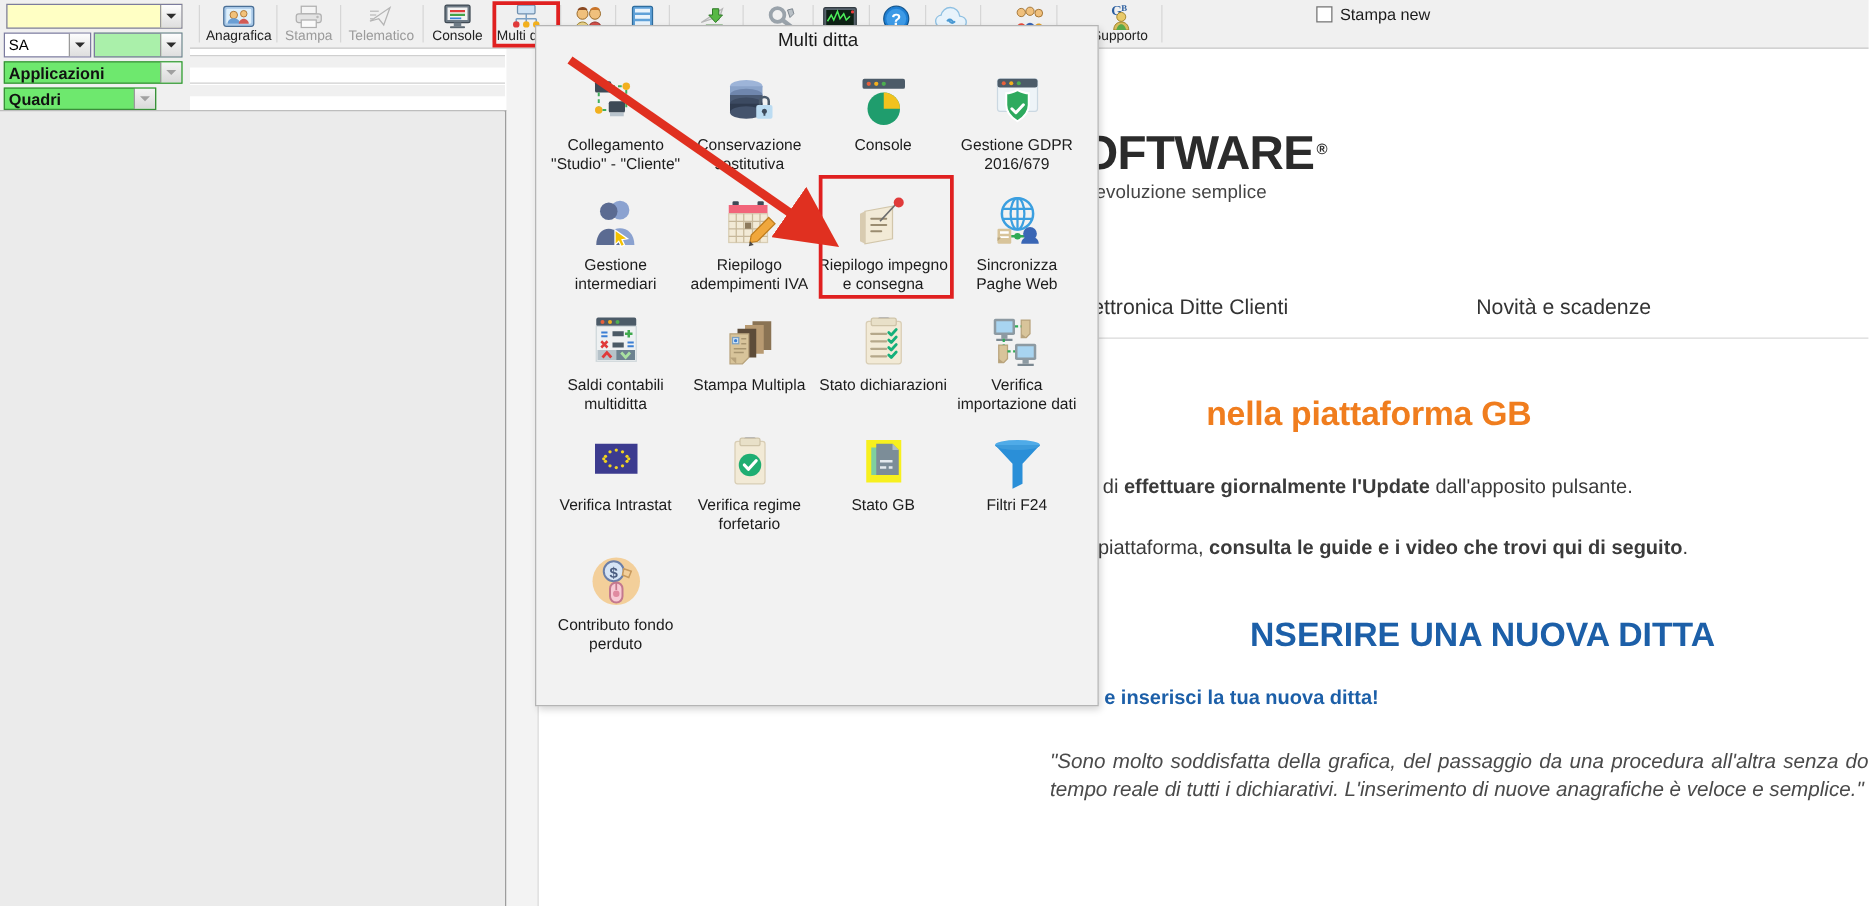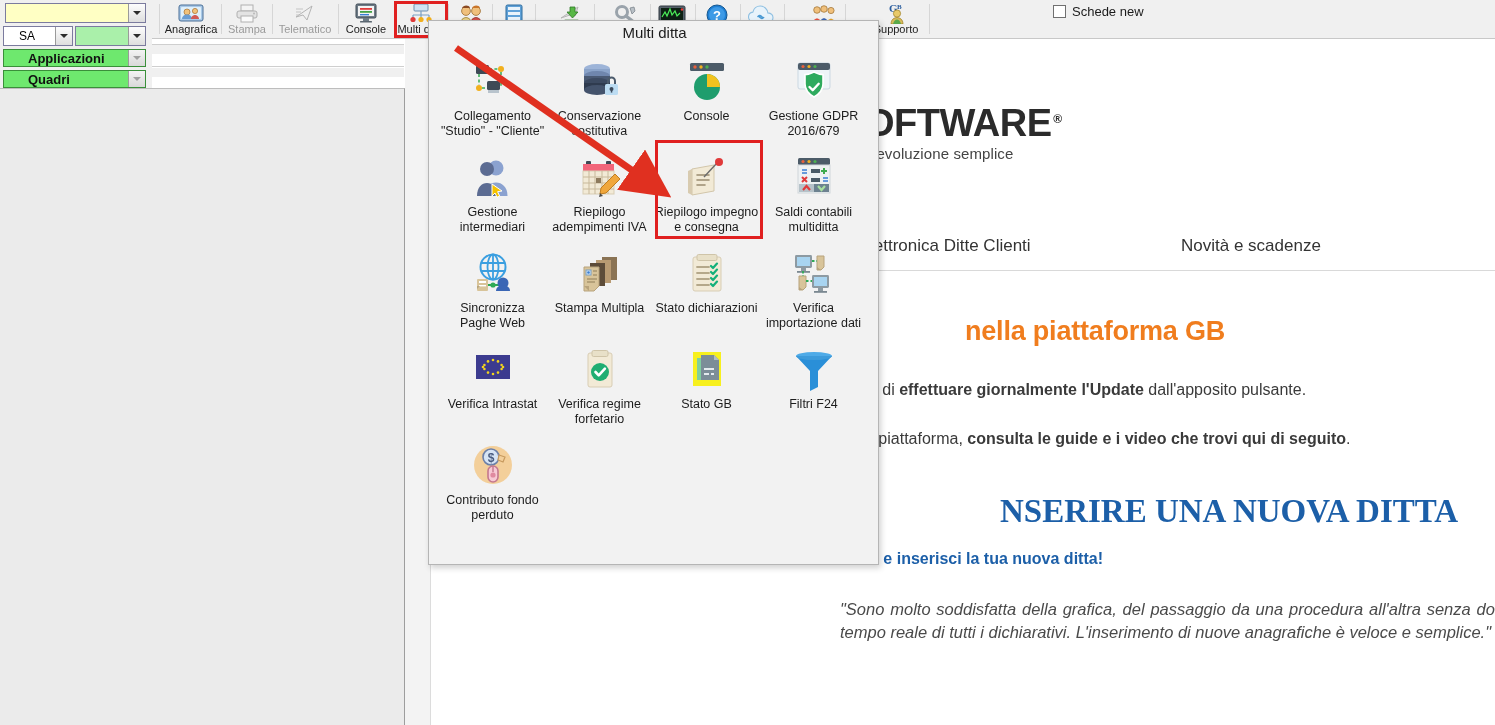--- a/index.html
+++ b/index.html
@@ -44,38 +44,38 @@
   .cbo .arw{
     width:17px;height:100%;box-sizing:border-box;
     background:linear-gradient(#fdfdfd,#dedede);border-left:1px solid #9a9a9a;
     display:flex;align-items:center;justify-content:center;
   }
   .cbo .arw:before{
     content:"";border-left:4px solid transparent;border-right:4px solid transparent;
     border-top:4px solid #2c2c2c;
   }
   #cbo-top{left:5px;top:3px;width:141px;height:20px;background:#ffffc4;}
-  #cbo-sa{left:3px;top:26px;width:70px;height:20px;background:#fff;padding-left:12px;}
+  #cbo-sa{left:3px;top:26px;width:70px;height:20px;background:#fff;}
   #cbo-green{left:75px;top:26px;width:71px;height:20px;background:#aaf0aa;}
   .greenbar{
     position:absolute;box-sizing:border-box;border:1px solid #3a8f3a;background:#6ee86e;
     font-size:13px;font-weight:bold;color:#111;display:flex;align-items:center;
   }
-  .greenbar .txt{padding-left:24px;flex:1;}
+  .greenbar .txt{padding-left:3px;flex:1;}
   .greenbar .arw{
     width:17px;height:100%;box-sizing:border-box;
     background:linear-gradient(#f3f3f3,#d9d9d9);border-left:1px solid #9a9a9a;
     display:flex;align-items:center;justify-content:center;
   }
   .greenbar .arw:before{
     content:"";border-left:4px solid transparent;border-right:4px solid transparent;
     border-top:4px solid #a0a0a0;
   }
   #bar-applicazioni{left:3px;top:49px;width:143px;height:18px;}
-  #bar-quadri{left:3px;top:70px;width:143px;height:18px;}
+  #bar-quadri{left:3px;top:70px;width:122px;height:18px;}
 
   
   #strip-a{position:absolute;left:152px;top:45px;width:252px;height:9px;background:#f0f0f0;z-index:5;}
   #strip-b{position:absolute;left:152px;top:68px;width:252px;height:9px;background:#f0f0f0;z-index:5;}
   .hline{position:absolute;background:#cfcfcf;height:1px;z-index:6;}
 
   
   #left-panel{
     position:absolute;left:0;top:88px;width:404px;height:637px;
     background:#ebebeb;border-right:1px solid #9d9d9d;border-top:1px solid #bdbdbd;z-index:20;
@@ -101,23 +101,22 @@
   #h-orange{
     position:absolute;left:560px;top:278px;font-size:27px;font-weight:bold;color:#f07d1e;
     white-space:nowrap;letter-spacing:-0.2px;
   }
   .body-line{
     position:absolute;font-size:16px;color:#3a3a3a;white-space:nowrap;
   }
   #line1{left:455px;top:343px;}
   #line2{left:460px;top:392px;}
   #h-blue{
-    position:absolute;left:595px;top:455px;font-size:33px;font-weight:bold;color:#1c5fa8;
+    position:absolute;left:595px;top:455px;font-size:27px;font-weight:bold;color:#1c5fa8;
     white-space:nowrap;
-    font-family:Liberation Serif, serif;
   }
   #line3{
     position:absolute;left:465px;top:512px;font-size:16px;font-weight:bold;color:#1c5fa8;
     white-space:nowrap;
   }
   #testimonial{
     position:absolute;left:435px;top:560px;width:1035px;
     font-size:16.5px;font-style:italic;color:#4a4a4a;line-height:23px;
     text-align:justify;
   }
@@ -381,21 +380,21 @@
     </div>
     <div class="tbl">Supporto</div>
   </div>
   <div class="tb-sep" style="left:929px;"></div>
 </div>
 
 <div id="multi-ditta-highlight"></div>
 
 <div id="schede-new">
   <div id="schede-box"></div>
-  <span>Schede new</span>
+  <span>Stampa new</span>
 </div>
 
 <div id="left-form">
   <div class="cbo" id="cbo-top">
     <span class="txt"></span>
     <span class="arw"></span>
   </div>
   <div class="cbo" id="cbo-sa">
     <span class="txt">SA</span>
     <span class="arw"></span>
@@ -523,20 +522,40 @@
           <path d="M9 14l22-4v26l-22 4z" fill="#f2ead6" stroke="#d2c6aa"></path>
           <path d="M9 14v26l-4-2V16z" fill="#d8cbb0"></path>
           <g stroke="#9a8c70" stroke-width="1.6" stroke-linecap="round">
             <path d="M14 20h12M14 25h12M14 30h8"></path>
           </g>
           <path d="M34 8L21 22" stroke="#6b6b6b" stroke-width="1.4"></path>
           <circle cx="36" cy="7" r="4" fill="#e03a3a"></circle>
         </svg>
       </div>
       <div class="lbl">Riepilogo impegno e consegna</div>
+    </div>
+
+    <div class="md-item">
+      <div class="ico">
+        <svg width="48" height="46" viewBox="0 0 48 46">
+          <circle cx="24" cy="16" r="12.5" fill="none" stroke="#3b9fe0" stroke-width="2"></circle>
+          <ellipse cx="24" cy="16" rx="5.5" ry="12.5" fill="none" stroke="#3b9fe0" stroke-width="1.8"></ellipse>
+          <path d="M11.8 12h24.4M11.8 20h24.4" stroke="#3b9fe0" stroke-width="1.8"></path>
+          <path d="M24 3.5v25" stroke="#3b9fe0" stroke-width="1.8"></path>
+          <rect x="8" y="28" width="11" height="12" rx="1" fill="#d8c49a"></rect>
+          <rect x="10" y="30" width="7" height="2" fill="#fff"></rect>
+            <rect x="10" y="34" width="7" height="1.4" fill="#fff"></rect>
+          <path d="M8 38l3-3h-3z" fill="#b9a67e"></path>
+          <path d="M19 34h11" stroke="#2faa55" stroke-width="2"></path>
+          <circle cx="24" cy="34" r="2.6" fill="#2faa55"></circle>
+          <circle cx="34" cy="32" r="5.5" fill="#3a66b5"></circle>
+          <path d="M27 40c0-4 3.4-5.8 7-5.8s7 1.8 7 5.8z" fill="#3a66b5"></path>
+        </svg>
+      </div>
+      <div class="lbl">Sincronizza Paghe Web</div>
     </div>
 
     <div class="md-item">
       <div class="ico">
         <svg width="48" height="46" viewBox="0 0 48 46">
           <rect x="8" y="3" width="32" height="7" rx="1.5" fill="#4c5b68"></rect>
           <circle cx="13" cy="6.5" r="1.6" fill="#e8603c"></circle>
             <circle cx="19" cy="6.5" r="1.6" fill="#f2b01e"></circle>
             <circle cx="25" cy="6.5" r="1.6" fill="#4caf50"></circle>
           <rect x="8" y="10" width="32" height="28" fill="#eef1f2" stroke="#cfd6da"></rect>
@@ -555,40 +574,20 @@
           <path d="M13 35l3.5-4 3.5 4" stroke="#e03a3a" stroke-width="2.2" fill="none"></path>
           <path d="M28 31l3.5 4 3.5-4" stroke="#a8e0a0" stroke-width="2.2" fill="none"></path>
         </svg>
       </div>
       <div class="lbl">Saldi contabili multiditta</div>
     </div>
 
     <div class="md-item">
       <div class="ico">
         <svg width="48" height="46" viewBox="0 0 48 46">
-          <circle cx="24" cy="16" r="12.5" fill="none" stroke="#3b9fe0" stroke-width="2"></circle>
-          <ellipse cx="24" cy="16" rx="5.5" ry="12.5" fill="none" stroke="#3b9fe0" stroke-width="1.8"></ellipse>
-          <path d="M11.8 12h24.4M11.8 20h24.4" stroke="#3b9fe0" stroke-width="1.8"></path>
-          <path d="M24 3.5v25" stroke="#3b9fe0" stroke-width="1.8"></path>
-          <rect x="8" y="28" width="11" height="12" rx="1" fill="#d8c49a"></rect>
-          <rect x="10" y="30" width="7" height="2" fill="#fff"></rect>
-            <rect x="10" y="34" width="7" height="1.4" fill="#fff"></rect>
-          <path d="M8 38l3-3h-3z" fill="#b9a67e"></path>
-          <path d="M19 34h11" stroke="#2faa55" stroke-width="2"></path>
-          <circle cx="24" cy="34" r="2.6" fill="#2faa55"></circle>
-          <circle cx="34" cy="32" r="5.5" fill="#3a66b5"></circle>
-          <path d="M27 40c0-4 3.4-5.8 7-5.8s7 1.8 7 5.8z" fill="#3a66b5"></path>
-        </svg>
-      </div>
-      <div class="lbl">Sincronizza Paghe Web</div>
-    </div>
-
-    <div class="md-item">
-      <div class="ico">
-        <svg width="48" height="46" viewBox="0 0 48 46">
           <rect x="26" y="6" width="15" height="23" fill="#8a7354"></rect>
           <rect x="20" y="9" width="15" height="23" fill="#b89a72"></rect>
           <rect x="14" y="12" width="15" height="23" fill="#5d4c39"></rect>
           <path d="M8 16h15v19l-5 5H8z" fill="#d8c49a" stroke="#b8a37c"></path>
           <path d="M8 35l5 5v-5z" fill="#b8a37c"></path>
           <rect x="10" y="19" width="5" height="5" fill="#cfe3f5" stroke="#7aa0c4"></rect>
           <circle cx="12.5" cy="21.5" r="1.3" fill="#3b7fd4"></circle>
           <g stroke="#a8956f" stroke-width="1.3">
               <path d="M17 20h4M17 24h4M11 28h10M11 31h8"></path>
             </g>

